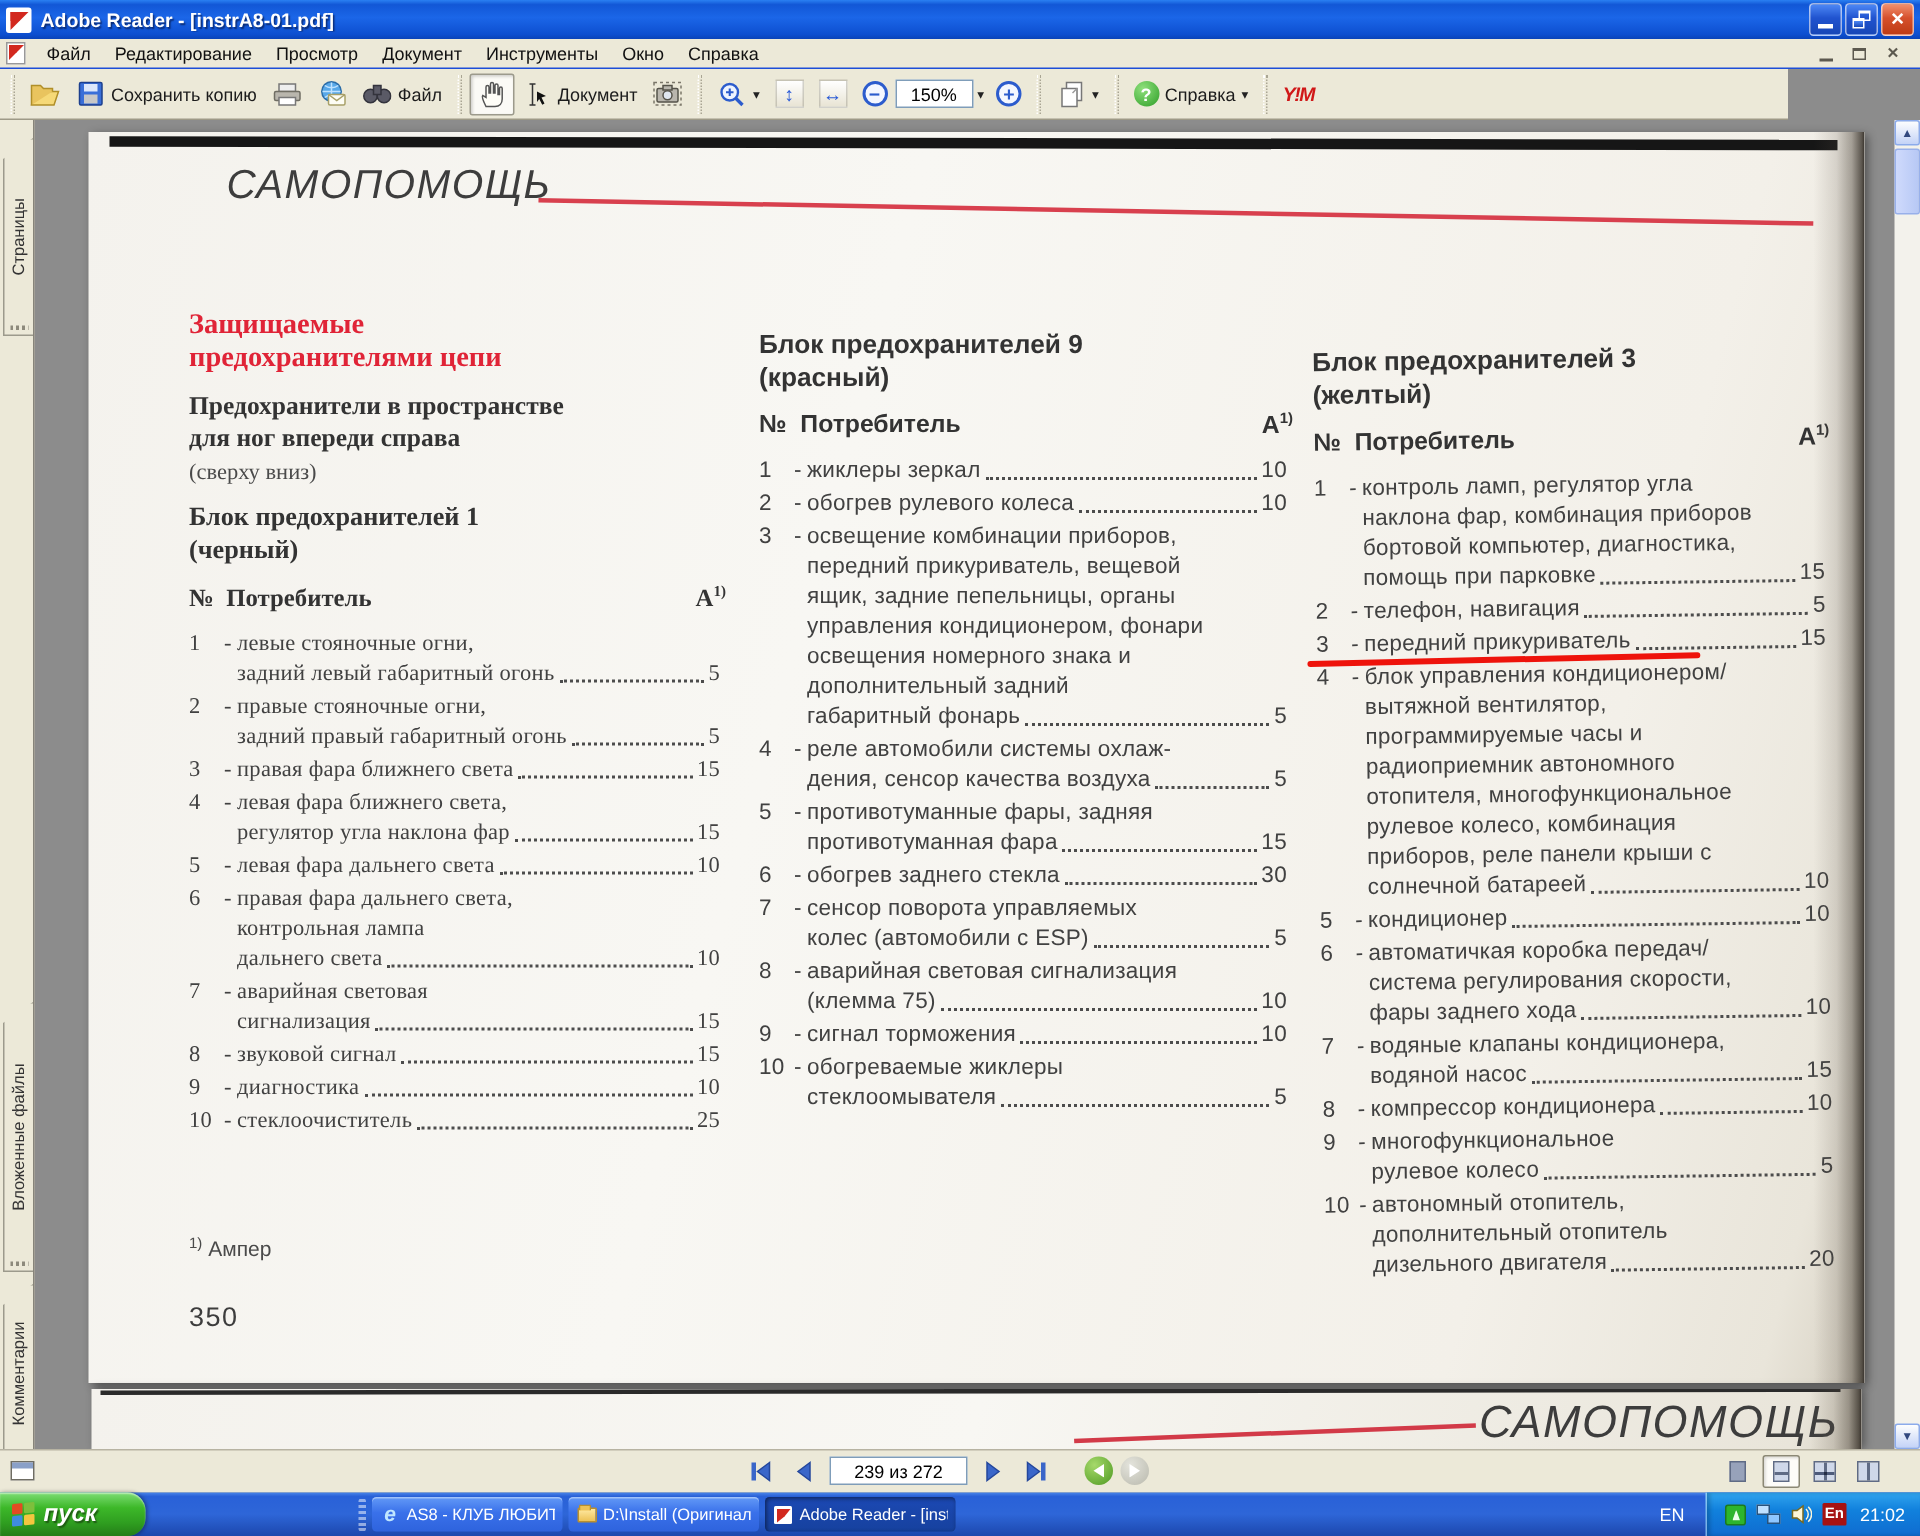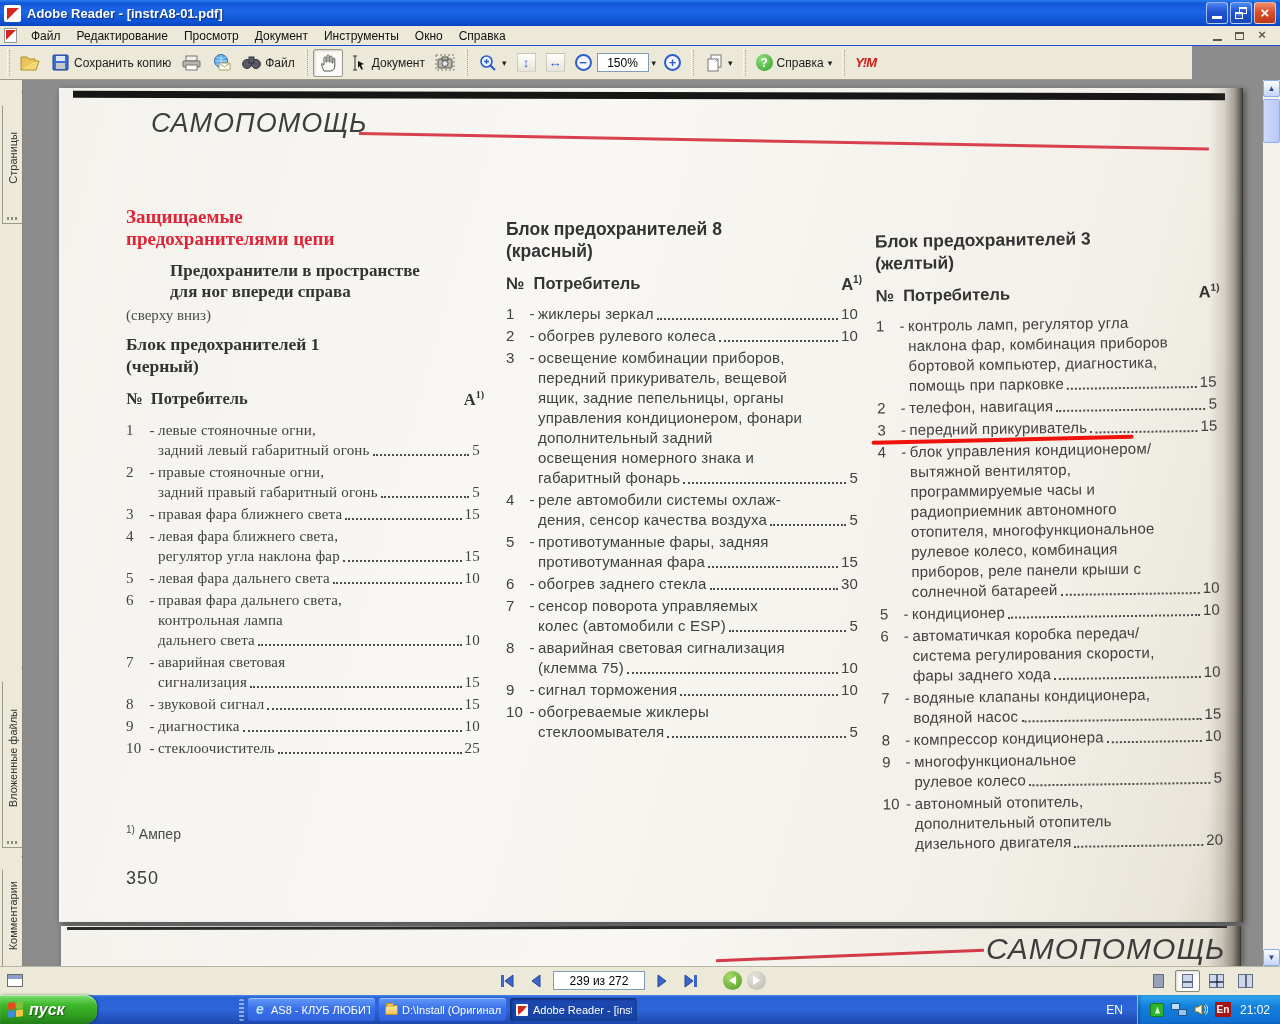--- a/index.html
+++ b/index.html
@@ -87,21 +87,21 @@
   .scanbar{position:absolute;left:14px;top:4px;width:1152px;height:7px;background:#161616;transform:rotate(.12deg);}
   .pageheader{position:absolute;left:92px;top:20px;font-style:italic;font-size:27px;color:#3d3d3d;letter-spacing:1px;}
   .redrule{position:absolute;left:300px;top:44px;width:850px;height:2.5px;background:#d8404e;
     transform:rotate(1.05deg);transform-origin:left center;}
 
   .pcol{position:absolute;font-size:15px;color:#414141;}
   .col1{left:67px;top:118px;width:368px;font-family:Liberation Serif, serif;}
   .col2{left:447px;top:130px;width:366px;}
   .col3{left:820px;top:140px;width:354px;transform:rotate(-.8deg);}
   .red-title{color:#e02437;font-weight:bold;font-size:19px;line-height:22px;margin-bottom:10px;}
-  .subtitle{font-weight:bold;font-size:17px;line-height:21px;color:#333;margin-bottom:5px;margin-left:44px;}
+  .subtitle{font-weight:bold;font-size:17px;line-height:21px;color:#333;margin-bottom:5px;}
   .note{font-size:15px;color:#4a4a4a;margin-bottom:9px;}
   .block-title{font-weight:bold;font-size:17.5px;line-height:22px;color:#333;margin-bottom:12px;}
   .hdr-row{display:flex;justify-content:space-between;font-weight:bold;font-size:16.5px;color:#333;
     margin-bottom:10px;padding-right:10px;}
   .fuse-item{position:relative;margin-bottom:2px;}
   .fuse-line{display:flex;line-height:20px;letter-spacing:.2px;}
   .fuse-line.cont{padding-left:32px;}
   .fnum{width:20px;flex:none;}
   .fdash{width:12px;flex:none;text-align:center;}
   .ftext{white-space:nowrap;}
@@ -505,21 +505,21 @@
                   <span class="ftext">стеклоочиститель</span>
                   <span class="leader"></span>
                   <span class="famps">25</span>
                 </div>
               </div>
             </div>
         </div>
 
         <div class="pcol col2">
           <div class="block-title">
-            <div>Блок предохранителей 8</div>
+            <div>Блок предохранителей 9</div>
             <div>(красный)</div>
           </div>
           <div class="hdr-row">
             <span><span>№</span>&nbsp;&nbsp;<span>Потребитель</span></span>
             <span class="hdr-amp"><span>А</span><sup>1)</sup></span>
           </div>
           <div class="fuse-list">
               <div class="fuse-item">
                 <div class="fuse-line">
                   <span class="fnum">1</span>
@@ -547,24 +547,24 @@
                 <div class="fuse-line cont">
                   <span class="ftext">передний прикуриватель, вещевой</span>
                 </div>
                 <div class="fuse-line cont">
                   <span class="ftext">ящик, задние пепельницы, органы</span>
                 </div>
                 <div class="fuse-line cont">
                   <span class="ftext">управления кондиционером, фонари</span>
                 </div>
                 <div class="fuse-line cont">
+                  <span class="ftext">освещения номерного знака и</span>
+                </div>
+                <div class="fuse-line cont">
                   <span class="ftext">дополнительный задний</span>
-                </div>
-                <div class="fuse-line cont">
-                  <span class="ftext">освещения номерного знака и</span>
                 </div>
                 <div class="fuse-line cont">
                   <span class="ftext">габаритный фонарь</span>
                   <span class="leader"></span>
                   <span class="famps">5</span>
                 </div>
               </div>
               <div class="fuse-item">
                 <div class="fuse-line">
                   <span class="fnum">4</span>

